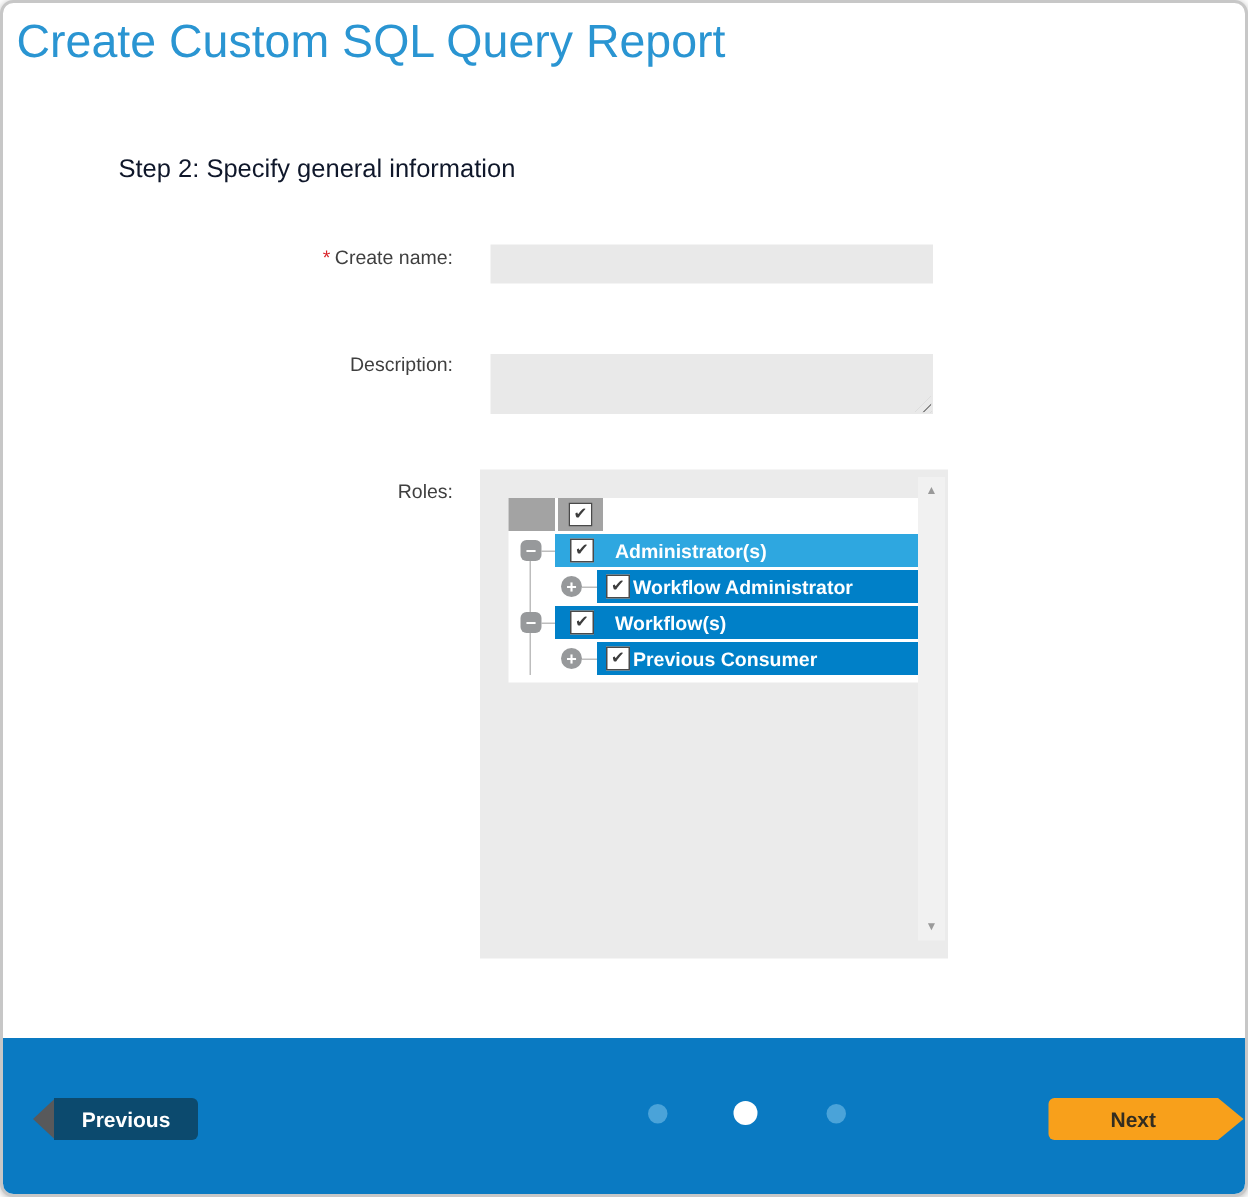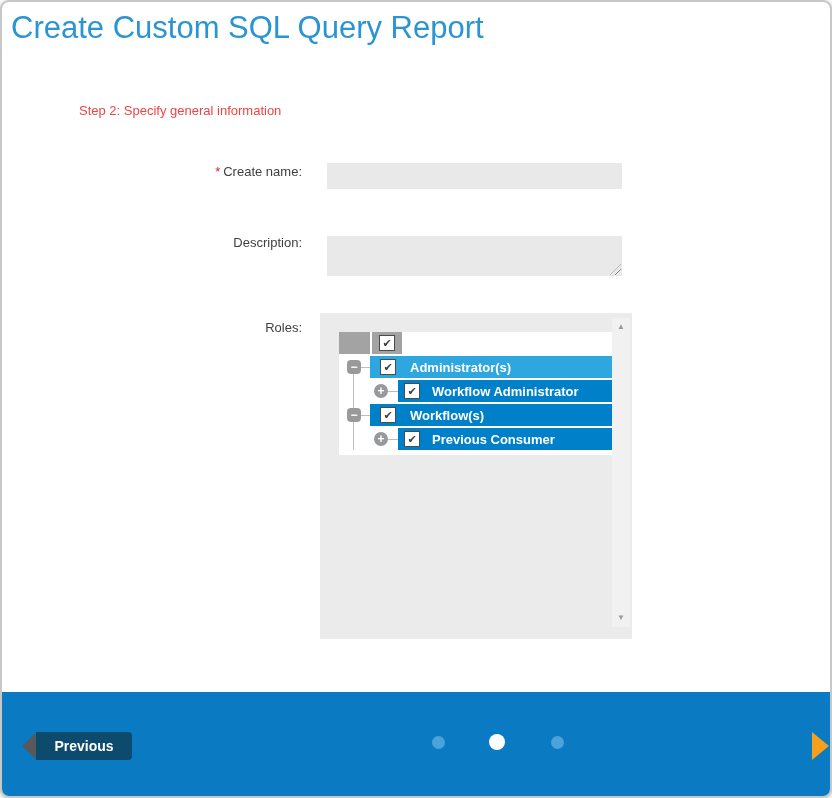--- a/index.html
+++ b/index.html
@@ -8,21 +8,21 @@
     position:relative; width:832px; height:798px;
     background:#ffffff; border:2px solid #c7c7c7; border-radius:9px;
     overflow:hidden; box-shadow:0 1px 4px rgba(0,0,0,.25);
   }
   .title {
     position:absolute; left:9px; top:8px;
     font-size:31px; font-weight:300; color:#2a95d2; letter-spacing:0;
   }
   .step {
     position:absolute; left:77px; top:101px;
-    font-size:13px; font-weight:300; color:#ef4444;
+    font-size:17px; font-weight:300; color:#0f172a;
   }
   .field-label {
     position:absolute; left:140px; width:160px; text-align:right;
     font-size:13px; color:#3f3f3f;
   }
   .req { color:#d9252b; margin-right:3px; }
   .text-input {
     position:absolute; left:325px; top:161px; width:295px; height:26px;
     background:#e9e9e9; border:none; outline:none; padding:0 6px;
     font-family:"Liberation Sans", sans-serif; font-size:13px; color:#333;
@@ -53,21 +53,21 @@
   .hdr-c3 span { font-size:13px; font-weight:700; color:#ffffff; }
   .row-bar {
     position:absolute; height:22px; display:flex; align-items:center;
   }
   .row-light { background:#2ea7e0; }
   .row-dark  { background:#0080c8; }
   .row-l0 { left:50px; width:244px; padding-left:10px; }
   .row-l1 { left:78px; width:216px; padding-left:6px; }
   .row-label { font-size:13px; font-weight:700; color:#ffffff; }
   .row-l0 .row-label { margin-left:14px; }
-  .row-l1 .row-label { margin-left:12px; }
+  .row-l1 .row-label { margin-left:2px; }
   .checkbox {
     width:16px; height:16px; background:#ffffff; border:1px solid #4a4a4a;
     display:inline-flex; align-items:center; justify-content:center; flex:0 0 auto;
   }
   .check { font-size:11px; line-height:1; color:#3d3d3d; }
   .expander {
     position:absolute; width:14px; height:14px; background:#97999b;
     color:#ffffff; border:none; display:flex; align-items:center; justify-content:center;
     font-size:12px; font-weight:700; line-height:1; padding:0; cursor:pointer;
   }
@@ -205,17 +205,20 @@
       <span class="btn-body prev-body">
           <span>Previous</span>
         </span>
     </div>
 
     <span class="dot dot-inactive d1"></span>
     <span class="dot dot-active   d2"></span>
     <span class="dot dot-inactive d3"></span>
 
     <div class="nav-btn next-btn">
+      <span class="btn-body next-body">
+          <span>Next</span>
+        </span>
       <span class="tip-right"></span>
     </div>
   </div>
 
 </div>
 
 </body></html>

